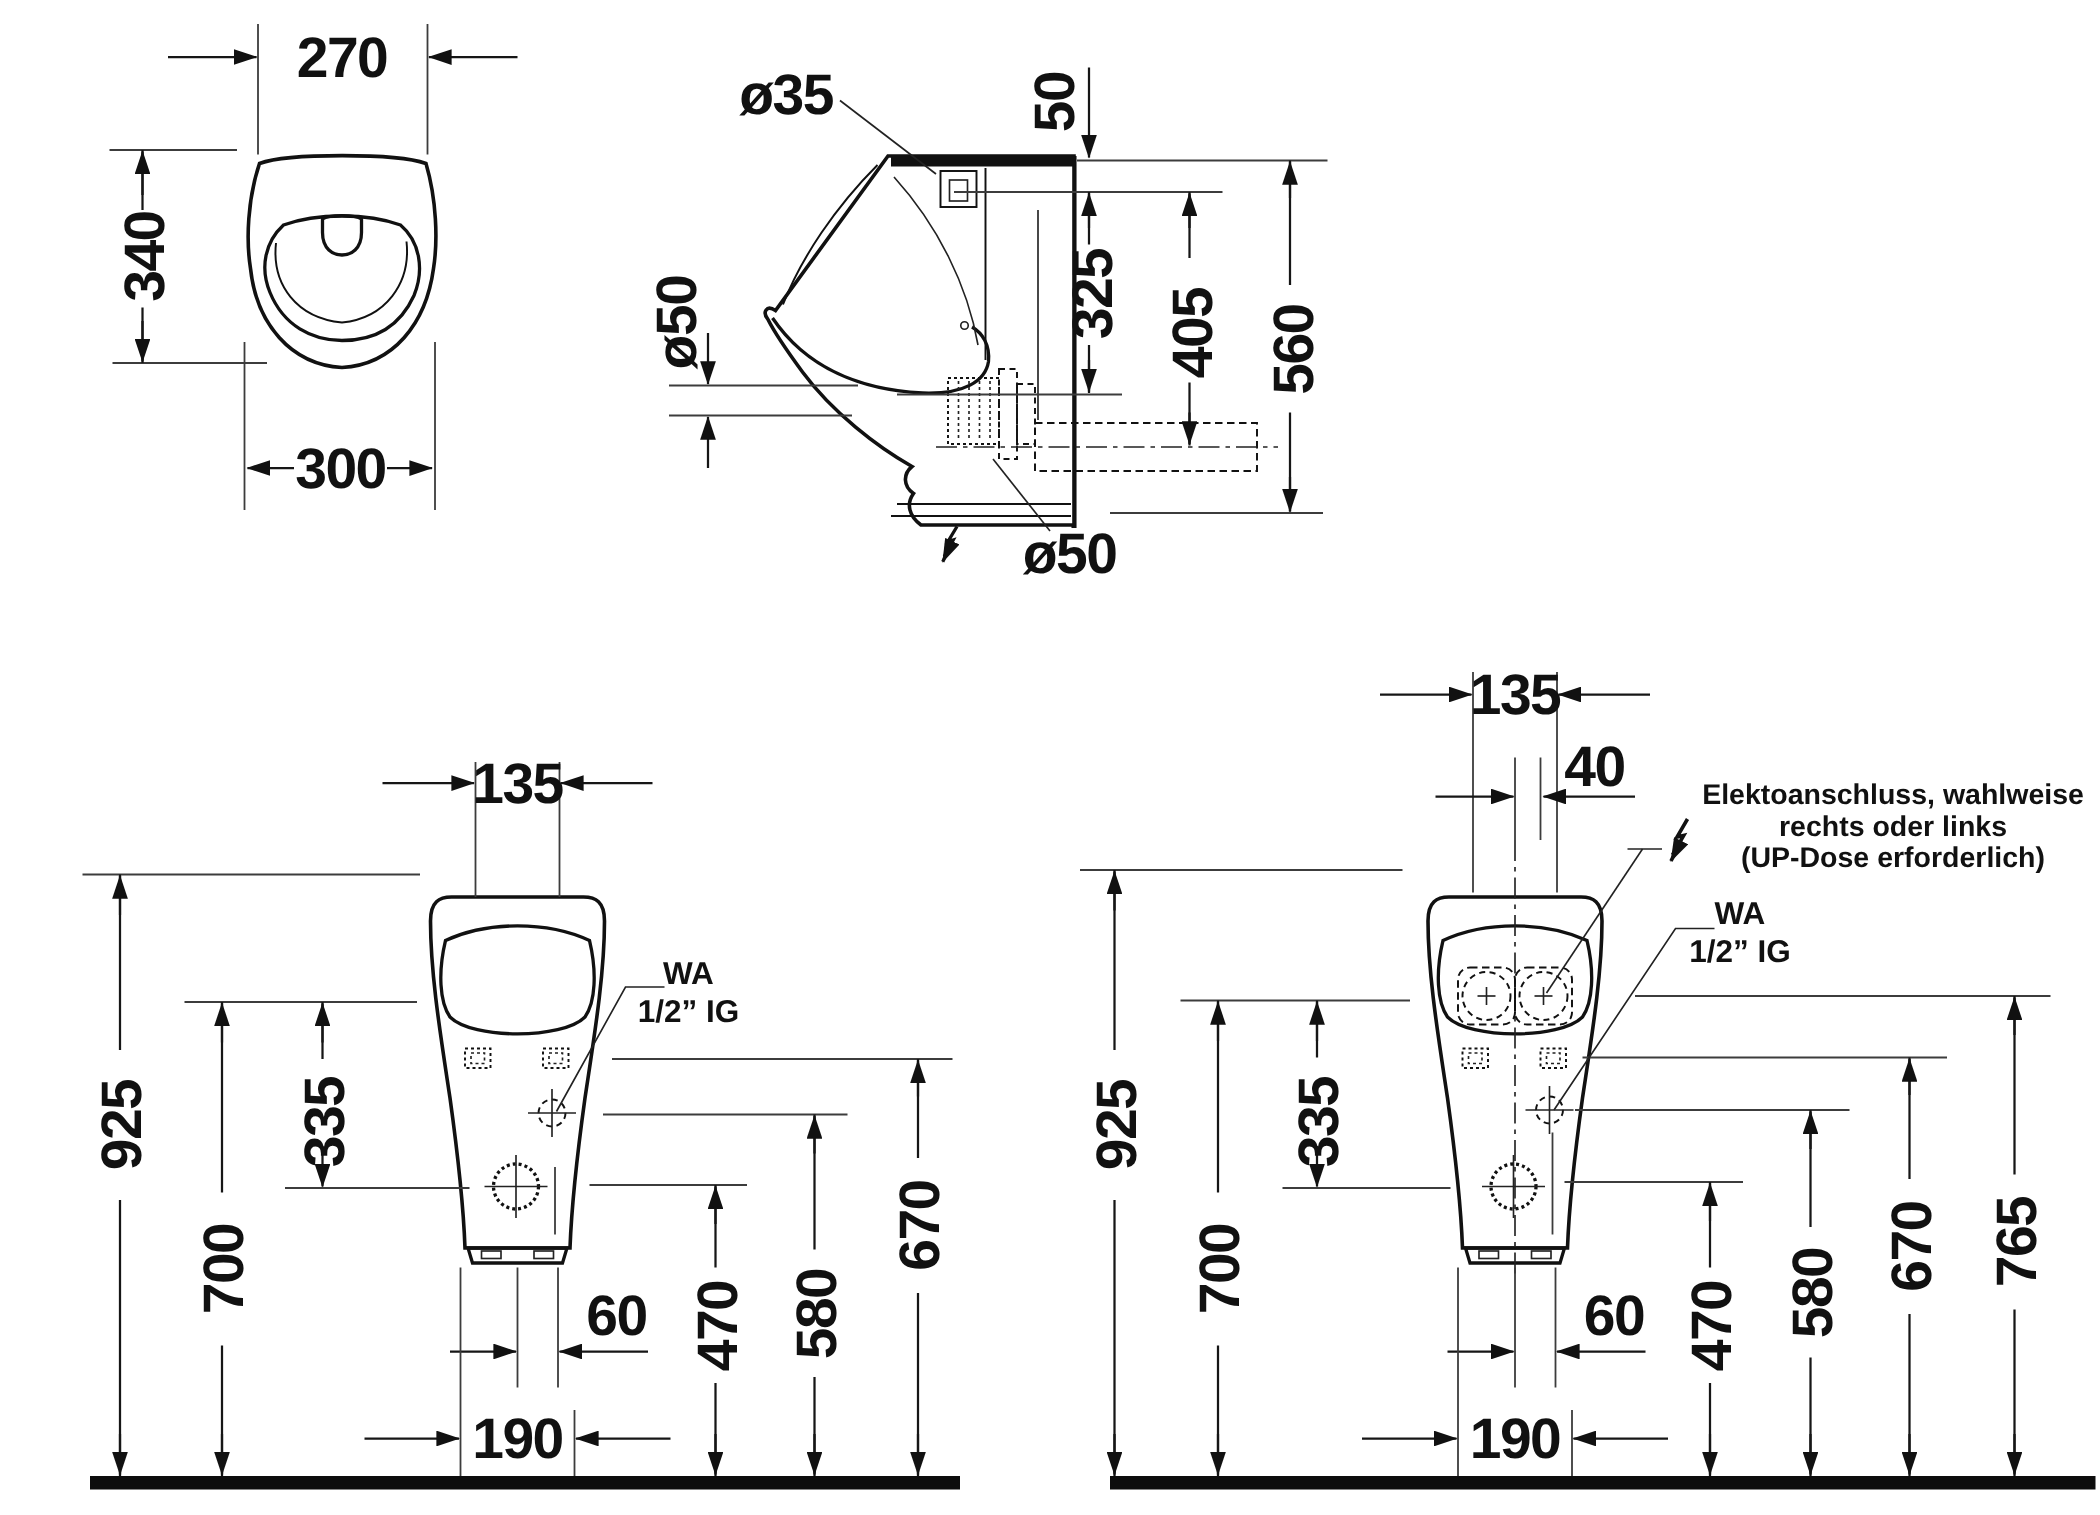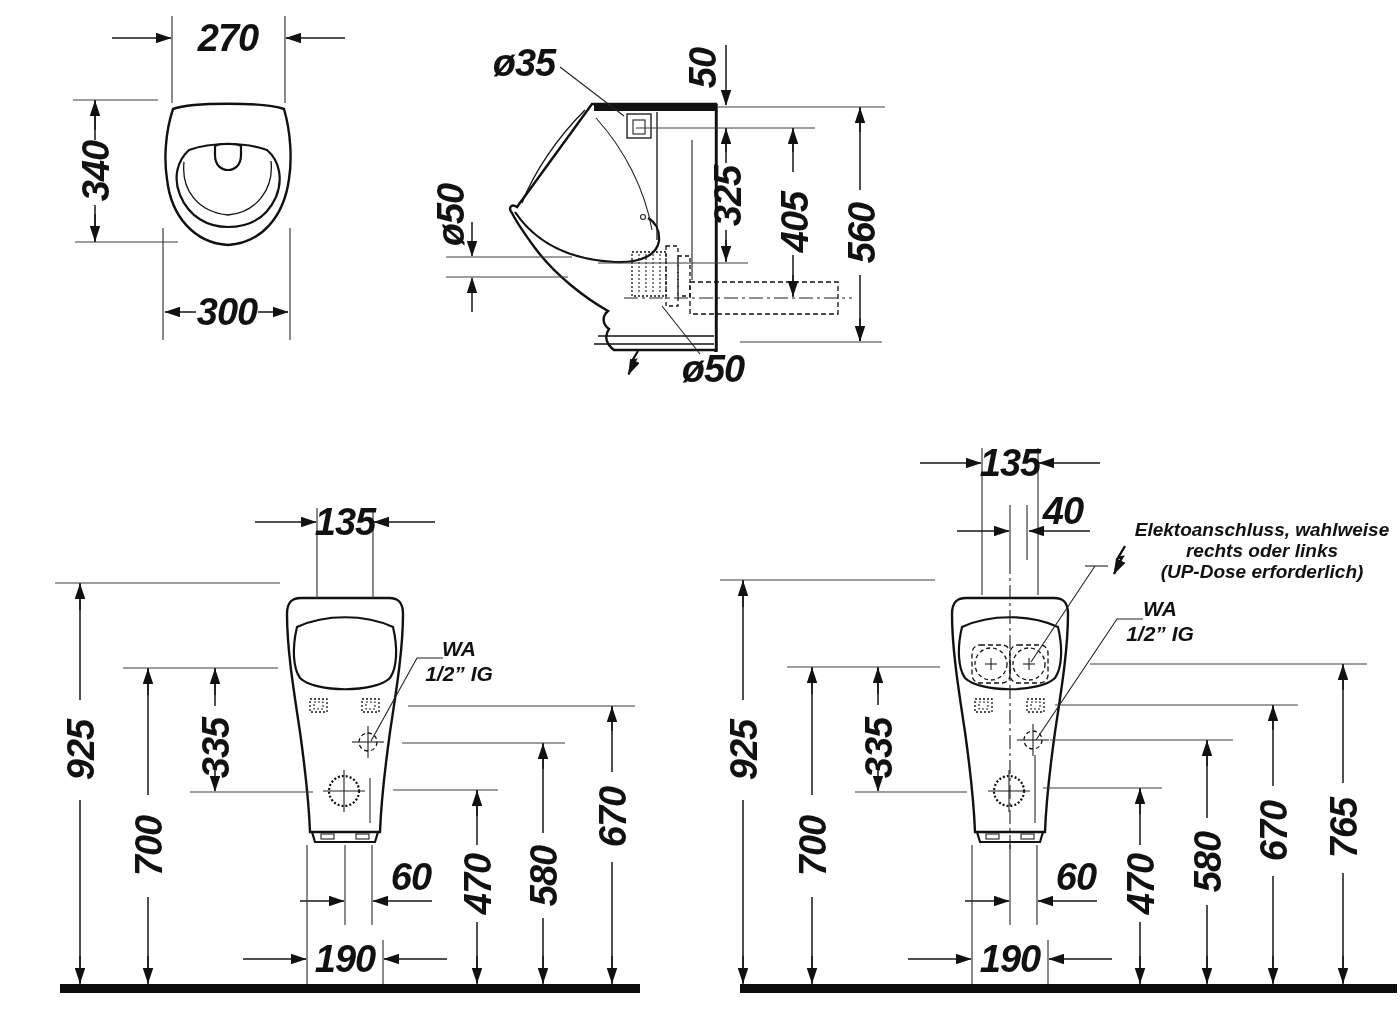--- a/index.html
+++ b/index.html
@@ -1,16 +1,16 @@
 <!DOCTYPE html>
 <html><head>
 <meta charset="utf-8">
 <style>
   html,body{margin:0;padding:0;background:#fff;}
-  .canvas{position:relative;width:1400px;height:1010px;background:#ffffff;overflow:hidden;font-style:italic;}
+  .canvas{position:relative;width:1400px;height:1010px;background:#ffffff;overflow:hidden;}
   svg{display:block;}
   svg text{font-family:"Liberation Sans","DejaVu Sans",sans-serif;font-weight:bold;fill:#111;text-anchor:middle;}
   text.d{font-size:38px;letter-spacing:-1px;}
   text.s{font-size:21px;}
   text.n{font-size:19px;}
   .ext{stroke:#3c3c3c;stroke-width:1.2;fill:none;}
   .dl{stroke:#161616;stroke-width:1.5;fill:none;}
   .obj{stroke:#111;stroke-width:2.4;fill:#fff;}
   .ol{stroke:#111;stroke-width:2.2;fill:none;}
   .thin{stroke:#111;stroke-width:1.3;fill:none;}

